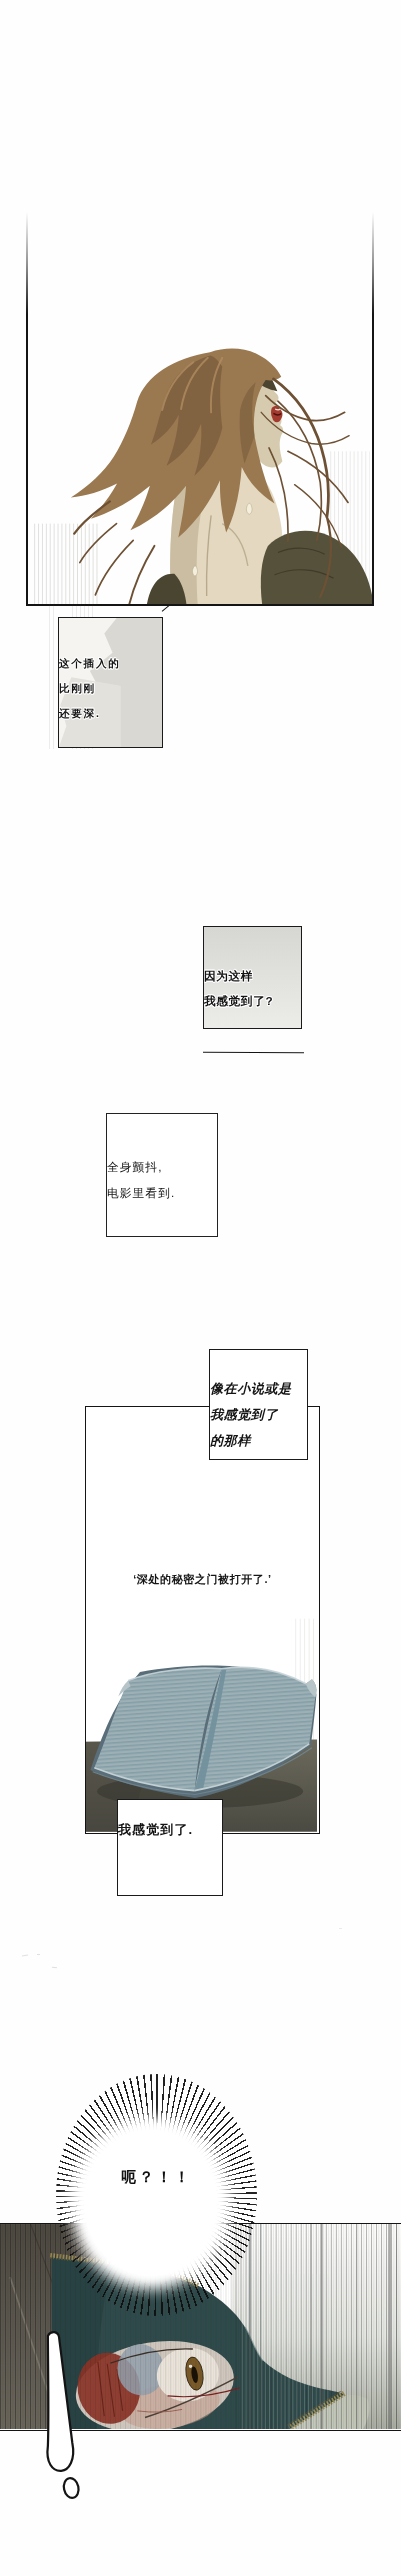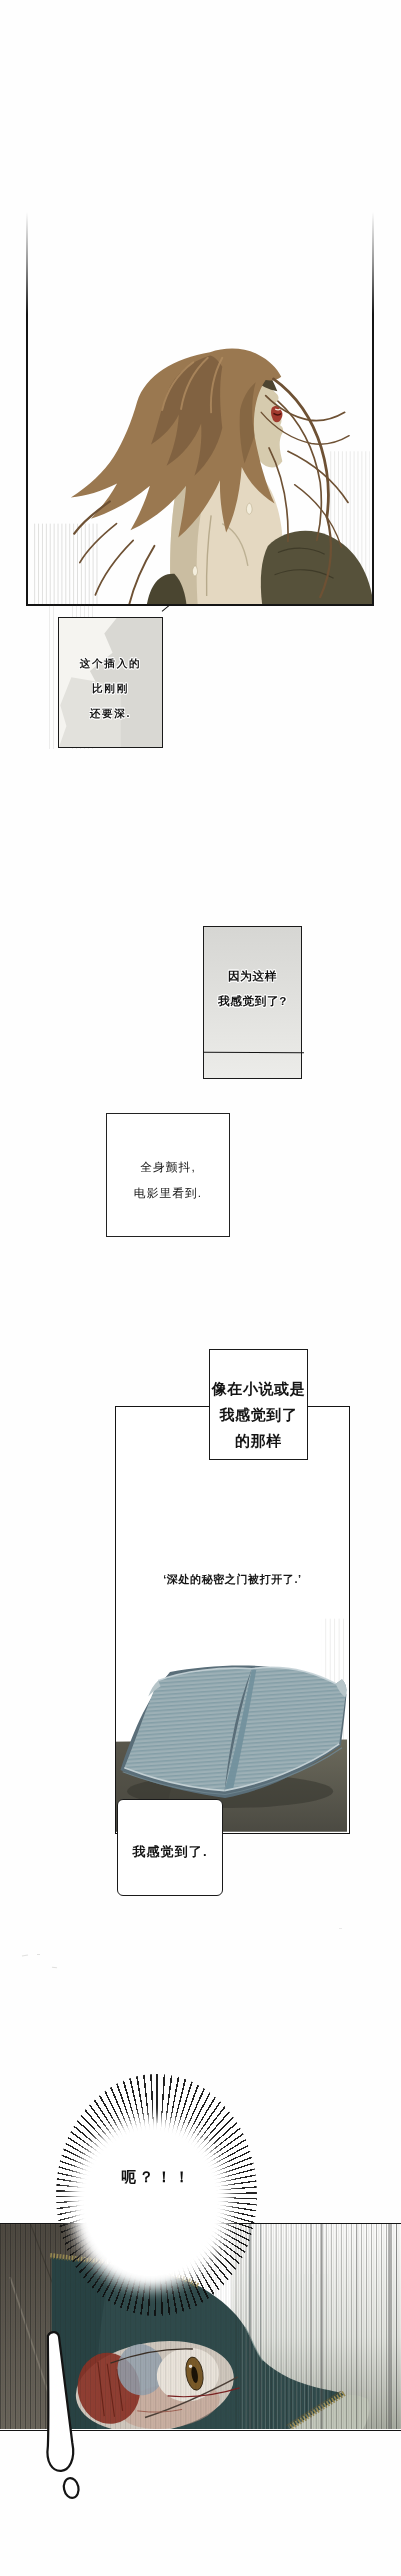--- a/index.html
+++ b/index.html
@@ -7,48 +7,48 @@
         font-family:"Liberation Sans","DejaVu Sans",sans-serif;color:#141414;}
   .abs{position:absolute;}
   
   .panel1{left:26px;top:212px;width:348px;height:394px;}
   .p1-bl,.p1-br{position:absolute;top:0;width:1.7px;height:100%;
       background:linear-gradient(180deg,rgba(17,17,17,0) 0%,rgba(17,17,17,.45) 13%,#141414 26%);}
   .p1-bl{left:0;} .p1-br{right:0;}
   .p1-bb{position:absolute;left:0;bottom:0;width:100%;height:1.7px;background:#141414;}
   .panel1 svg{position:absolute;left:0;top:0;}
   
-  .cap{box-sizing:border-box;background:#fff;border:1.1px solid #1a1a1a;text-align:center;overflow:hidden;}
+  .cap{box-sizing:border-box;background:#fff;border:1.1px solid #1a1a1a;text-align:left;overflow:hidden;}
   .cap .ln{display:block;}
   .bold{font-weight:bold;}
   .outl{text-shadow:-0.8px 0 #fff,0.8px 0 #fff,0 -0.8px #fff,0 0.8px #fff,
         -0.6px -0.6px #fff,0.6px 0.6px #fff,-0.6px 0.6px #fff,0.6px -0.6px #fff;}
   .box1{left:58px;top:617px;width:105px;height:131px;background:#f5f4f0;
         font-size:10.6px;line-height:25px;letter-spacing:1.7px;padding-top:33px;z-index:5;}
   .box1 .torn1{position:absolute;left:0;top:0;width:100%;height:100%;background:var(--box-gray);
         clip-path:polygon(56% 0,100% 0,100% 100%,18% 100%,28% 84%,16% 71%,40% 56%,30% 41%,52% 27%,44% 12%);}
   .box1 .torn2{position:absolute;left:0;top:46%;width:60%;height:54%;background:#e2e1dc;
         clip-path:polygon(20% 0,100% 12%,100% 100%,0 100%,12% 70%,2% 40%);}
   .box1 .txt{position:relative;}
   .tick1{left:161px;top:608px;width:9px;height:1.1px;background:#141414;transform:rotate(-40deg);z-index:6;}
   .strip1{left:49px;top:604px;width:47px;height:145px;z-index:1;opacity:.55;
         background:repeating-linear-gradient(90deg,rgba(70,70,66,.18) 0 0.6px,rgba(0,0,0,0) 0.6px 3.9px);}
-  .box2{left:203px;top:926px;width:99px;height:153px;z-index:5;
+  .box2{left:203px;top:926px;width:99px;height:103px;z-index:5;
         background:linear-gradient(180deg,#d6d6d3 0%,#e2e2df 55%,#eCecE9 100%);
         font-size:11.7px;line-height:25px;letter-spacing:0.6px;padding-top:36px;}
   .box2line{left:203px;top:1052px;width:101px;height:1.1px;background:#141414;transform:rotate(.4deg);z-index:5;}
-  .box3{left:106px;top:1113px;width:124px;height:124px;font-size:11.7px;line-height:26px;
+  .box3{left:106px;top:1113px;width:112px;height:124px;font-size:11.7px;line-height:26px;
         letter-spacing:1.1px;padding-top:40px;font-weight:normal;z-index:5;border-color:#222;}
-  .box4{left:209px;top:1349px;width:99px;height:111px;border-width:1.7px;font-size:15px;
-        line-height:26px;letter-spacing:0.6px;padding-top:26px;z-index:5;}
+  .box4{left:209px;top:1349px;width:99px;height:111px;border-width:1.7px;font-size:13px;
+        line-height:26px;letter-spacing:0.6px;padding-top:26px;z-index:5;font-style:italic;}
   .box5{left:117px;top:1799px;width:106px;height:97px;font-size:13px;line-height:16.7px;
-        letter-spacing:1.1px;padding-top:44px;z-index:5;border-radius:6px;}
+        letter-spacing:1.1px;padding-top:22px;z-index:5;}
   
   .bookpanel{left:85px;top:1406px;width:235px;height:428px;box-sizing:border-box;
-        border:1.7px solid #141414;background:#fff;z-index:2;margin-left:30px;}
+        border:1.7px solid #141414;background:#fff;z-index:2;}
   .bookpanel svg{position:absolute;left:0;top:0;}
   .quote{position:absolute;left:0;top:165px;width:100%;text-align:center;font-weight:bold;
         font-size:11px;letter-spacing:0.6px;color:#161616;}
   
   .speck{background:#9a9a96;height:1.1px;opacity:.3;}
   
   .burst{left:56px;top:2074px;width:201px;height:242px;z-index:8;}
   .burst .ring{position:absolute;inset:0;border-radius:50%;
         background:repeating-conic-gradient(from 0deg,rgba(14,14,14,.92) 0deg .8deg,rgba(255,255,255,0) .8deg 3.4deg);}
   .burst .halo{position:absolute;left:20px;top:47px;width:149px;height:163px;border-radius:50%;

